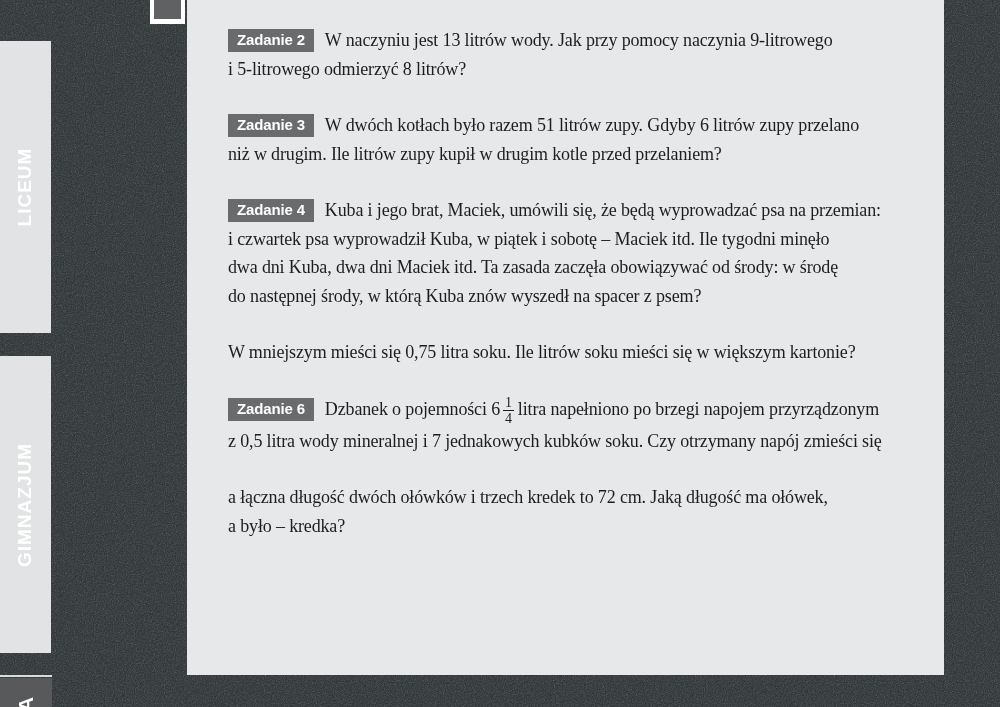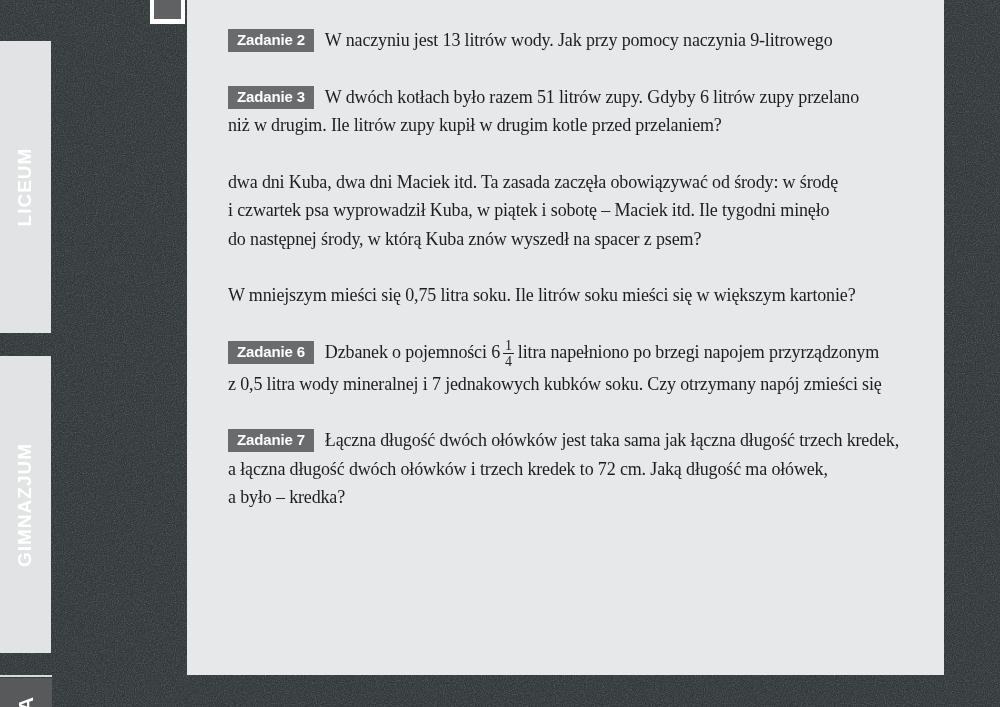--- a/index.html
+++ b/index.html
@@ -124,47 +124,48 @@
 <div class="corner-marker">
   <div class="inner"></div>
 </div>
 
 <div class="page">
 
   <div class="problem">
     <div class="pline">
       <span class="badge">Zadanie 2</span><span>W naczyniu jest 13 litrów wody. Jak przy pomocy naczynia 9-litrowego</span>
     </div>
+    <div class="pline">i 5-litrowego odmierzyć 8 litrów?</div>
   </div>
 
   <div class="problem">
     <div class="pline">
       <span class="badge">Zadanie 3</span><span>W dwóch kotłach było razem 51 litrów zupy. Gdyby 6 litrów zupy przelano</span>
     </div>
     <div class="pline">niż w drugim. Ile litrów zupy kupił w drugim kotle przed przelaniem?</div>
   </div>
 
   <div class="problem">
+    <div class="pline">
+      <span class="badge">Zadanie 4</span><span>Kuba i jego brat, Maciek, umówili się, że będą wyprowadzać psa na przemian:</span>
+    </div>
+    <div class="pline">i czwartek psa wyprowadził Kuba, w piątek i sobotę – Maciek itd. Ile tygodni minęło</div>
     <div class="pline">dwa dni Kuba, dwa dni Maciek itd. Ta zasada zaczęła obowiązywać od środy: w środę</div>
-    <div class="pline">i czwartek psa wyprowadził Kuba, w piątek i sobotę – Maciek itd. Ile tygodni minęło</div>
     <div class="pline">do następnej środy, w którą Kuba znów wyszedł na spacer z psem?</div>
   </div>
 
   <div class="problem">
     <div class="pline">W mniejszym mieści się 0,75 litra soku. Ile litrów soku mieści się w większym kartonie?</div>
   </div>
 
   <div class="problem">
     <div class="pline">
       <span class="badge">Zadanie 6</span><span>Dzbanek o pojemności 6</span><span class="frac"><span class="num">1</span><span class="den">4</span></span><span>litra napełniono po brzegi napojem przyrządzonym</span>
     </div>
     <div class="pline">z 0,5 litra wody mineralnej i 7 jednakowych kubków soku. Czy otrzymany napój zmieści się</div>
   </div>
 
   <div class="problem">
-    <div class="pline">
-      <span class="badge">Zadanie 7</span><span>Łączna długość dwóch ołówków jest taka sama jak łączna długość trzech kredek,</span>
-    </div>
     <div class="pline">a łączna długość dwóch ołówków i trzech kredek to 72 cm. Jaką długość ma ołówek,</div>
     <div class="pline">a było – kredka?</div>
   </div>
 
 </div>
 
 </body></html>

